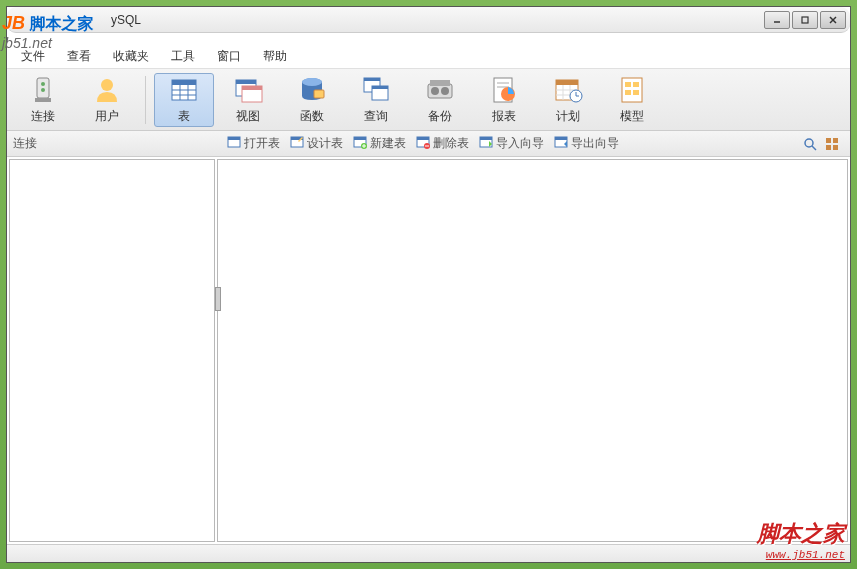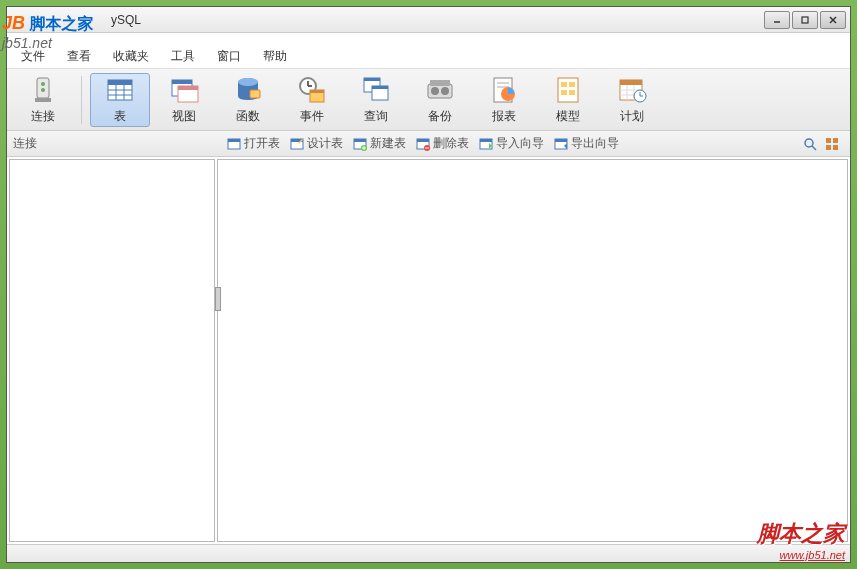--- a/index.html
+++ b/index.html
@@ -1,49 +1,49 @@
 <!DOCTYPE html>
 <html><head>
 <meta charset="utf-8">
 <style>
 * { margin: 0; padding: 0; box-sizing: border-box; font-family: "Microsoft YaHei", SimSun, sans-serif; }
 body { width: 857px; height: 569px; background: linear-gradient(to bottom, #7fb858 0%, #6aa847 100%); position: relative; overflow: hidden; }
 .window { position: absolute; top: 6px; left: 6px; right: 6px; bottom: 6px; background: #fff; border: 1px solid #555; display: flex; flex-direction: column; }
-.titlebar { height: 26px; background: linear-gradient(to bottom, #f8f8f8, #e8e8e8); display: flex; align-items: center; justify-content: space-between; padding: 0 4px; border-bottom: 1px solid #ccc; }
+.titlebar { height: 26px; background: linear-gradient(to bottom, #f8f8f8, #e8e8e8); display: flex; align-items: center; justify-content: space-between; padding: 0 4px; border-bottom: 1px solid #ccc; border-radius: 9px; }
 .titlebar .title-wrap { display: flex; align-items: center; gap: 4px; padding-left: 100px; }
 .titlebar .title { font-size: 12px; color: #333; }
 .win-controls { display: flex; gap: 2px; }
 .win-btn { width: 26px; height: 18px; background: linear-gradient(to bottom, #f0f0f0, #d0d0d0); border: 1px solid #888; border-radius: 2px; display: flex; align-items: center; justify-content: center; font-size: 10px; cursor: pointer; }
 .win-btn.close { background: linear-gradient(to bottom, #e8e8e8, #c8c8c8); }
 .menubar { height: 36px; background: #fff; display: flex; align-items: flex-end; padding: 0 4px; gap: 2px; font-size: 12px; border-bottom: 1px solid #e0e0e0; }
 .menu-item { padding: 3px 10px; cursor: pointer; color: #333; }
 .toolbar { height: 62px; background: linear-gradient(to bottom, #f5f5f5, #e8e8e8); border-bottom: 1px solid #ccc; display: flex; align-items: center; padding: 4px 6px; gap: 4px; }
 .tool-btn { width: 60px; height: 54px; display: flex; flex-direction: column; align-items: center; justify-content: center; gap: 2px; border-radius: 3px; cursor: pointer; font-size: 12px; color: #333; }
 .tool-btn.active { background: linear-gradient(to bottom, #d8e6f8, #bcd4f0); border: 1px solid #8aaad0; }
 .tool-btn .icon { width: 32px; height: 32px; display: flex; align-items: center; justify-content: center; }
 .tool-sep { width: 1px; height: 48px; background: #ccc; margin: 0 4px; }
 .sub-toolbar { height: 26px; background: linear-gradient(to bottom, #f5f5f5, #e8e8e8); border-bottom: 1px solid #ccc; display: flex; align-items: center; padding: 0 6px; font-size: 12px; color: #555; }
 .sub-left { width: 200px; }
 .sub-actions { display: flex; gap: 10px; flex: 1; padding-left: 14px; }
-.sub-action { display: flex; align-items: center; gap: 3px; cursor: pointer; color: #555; }
+.sub-action { display: flex; gap: 3px; cursor: pointer; color: #555; }
 .sub-action .sicon { width: 14px; height: 14px; }
 .sub-right { display: flex; gap: 6px; padding-right: 4px; }
 .sub-right-btn { width: 16px; height: 16px; cursor: pointer; display: flex; align-items: center; justify-content: center; }
 .main-area { flex: 1; display: flex; background: #fff; }
 .side-panel { width: 206px; border: 1px solid #b8b8b8; margin: 2px; background: #fff; }
 .content-panel { flex: 1; border: 1px solid #b8b8b8; margin: 2px 2px 2px 0; background: #fff; position: relative; }
 .splitter { position: absolute; left: 208px; top: 280px; width: 6px; height: 24px; background: #d0d0d0; border: 1px solid #999; z-index: 5; }
 .statusbar { height: 18px; background: linear-gradient(to bottom, #f5f5f5, #e8e8e8); border-top: 1px solid #ccc; }
 .watermark-tl { position: absolute; top: 13px; left: 2px; z-index: 100; pointer-events: none; }
 .watermark-tl .logo-main { font-size: 16px; font-weight: bold; color: #0066cc; }
 .watermark-tl .logo-jb { color: #ff6600; font-size: 18px; font-weight: bold; font-style: italic; }
 .watermark-tl .logo-sub { font-size: 14px; color: #666; font-style: italic; }
 .watermark-br { position: absolute; bottom: 8px; right: 12px; z-index: 100; text-align: right; pointer-events: none; }
 .watermark-br .wm-main { font-size: 22px; color: #cc2222; font-weight: bold; font-style: italic; font-family: "KaiTi", serif; text-shadow: 1px 1px 0 #fff; }
-.watermark-br .wm-url { font-size: 11px; color: #cc2222; font-style: italic; text-decoration: underline; }
+.watermark-br .wm-url { font-size: 11px; color: #cc2222; font-style: italic; text-decoration: underline; font-family: Liberation Mono, monospace; }
 svg { display: block; }
 </style>
 </head>
 <body>
 
 <div class="watermark-tl">
   <div><span class="logo-jb">JB</span> <span class="logo-main">脚本之家</span></div>
   <div class="logo-sub">jb51.net</div>
 </div>
 
@@ -86,20 +86,29 @@
       <div class="icon">
         <svg width="32" height="32">
             <rect x="10" y="4" width="12" height="20" rx="2" fill="#e8e8e8" stroke="#888"></rect>
             <circle cx="16" cy="10" r="2" fill="#6a6"></circle>
             <circle cx="16" cy="16" r="2" fill="#6a6"></circle>
             <rect x="8" y="24" width="16" height="4" fill="#999"></rect>
           </svg>
       </div>
       <span>连接</span>
     </div>
+    <div class="tool-btn">
+      <div class="icon">
+        <svg width="32" height="32">
+            <circle cx="16" cy="11" r="6" fill="#fc6"></circle>
+            <path d="M6 28 Q6 18 16 18 Q26 18 26 28 Z" fill="#fc6"></path>
+          </svg>
+      </div>
+      <span>用户</span>
+    </div>
     <div class="tool-sep"></div>
     <div class="tool-btn active">
       <div class="icon">
         <svg width="32" height="32">
             <rect x="4" y="6" width="24" height="20" fill="#fff" stroke="#4a7ab8"></rect>
             <rect x="4" y="6" width="24" height="5" fill="#4a7ab8"></rect>
             <line x1="12" y1="6" x2="12" y2="26" stroke="#4a7ab8"></line>
             <line x1="20" y1="6" x2="20" y2="26" stroke="#4a7ab8"></line>
             <line x1="4" y1="16" x2="28" y2="16" stroke="#4a7ab8"></line>
             <line x1="4" y1="21" x2="28" y2="21" stroke="#4a7ab8"></line>
@@ -125,32 +134,20 @@
             <path d="M6 8 L6 22 Q6 26 16 26 Q26 26 26 22 L26 8" fill="#4a7ab8"></path>
             <ellipse cx="16" cy="8" rx="10" ry="4" fill="#8ab4e8"></ellipse>
             <rect x="18" y="16" width="10" height="8" rx="1" fill="#fc6" stroke="#c84"></rect>
           </svg>
       </div>
       <span>函数</span>
     </div>
     <div class="tool-btn">
       <div class="icon">
         <svg width="32" height="32">
-            <circle cx="12" cy="12" r="8" fill="#fff" stroke="#888" stroke-width="2"></circle>
-            <line x1="12" y1="12" x2="12" y2="7" stroke="#333" stroke-width="1.5"></line>
-            <line x1="12" y1="12" x2="16" y2="12" stroke="#333" stroke-width="1.5"></line>
-            <rect x="14" y="16" width="14" height="12" fill="#fc6" stroke="#c84"></rect>
-            <rect x="14" y="16" width="14" height="3" fill="#c84"></rect>
-          </svg>
-      </div>
-      <span>事件</span>
-    </div>
-    <div class="tool-btn">
-      <div class="icon">
-        <svg width="32" height="32">
             <rect x="4" y="4" width="16" height="14" fill="#fff" stroke="#4a7ab8"></rect>
             <rect x="4" y="4" width="16" height="3" fill="#4a7ab8"></rect>
             <rect x="12" y="12" width="16" height="14" fill="#fff" stroke="#4a7ab8"></rect>
             <rect x="12" y="12" width="16" height="3" fill="#4a7ab8"></rect>
           </svg>
       </div>
       <span>查询</span>
     </div>
     <div class="tool-btn">
       <div class="icon">
@@ -167,49 +164,49 @@
       <div class="icon">
         <svg width="32" height="32">
             <rect x="6" y="4" width="18" height="24" fill="#fff" stroke="#888"></rect>
             <line x1="9" y1="9" x2="21" y2="9" stroke="#aaa"></line>
             <line x1="9" y1="13" x2="21" y2="13" stroke="#aaa"></line>
             <circle cx="20" cy="20" r="7" fill="#f84"></circle>
             <path d="M20 13 L20 20 L26 20 A7 7 0 0 0 20 13" fill="#4af"></path>
           </svg>
       </div>
       <span>报表</span>
-    </div>
-    <div class="tool-btn">
-      <div class="icon">
-        <svg width="32" height="32">
-            <rect x="6" y="4" width="20" height="24" fill="#fff" stroke="#c84"></rect>
-            <rect x="9" y="8" width="6" height="5" fill="#fc6"></rect>
-            <rect x="17" y="8" width="6" height="5" fill="#fc6"></rect>
-            <rect x="9" y="16" width="6" height="5" fill="#fc6"></rect>
-            <rect x="17" y="16" width="6" height="5" fill="#fc6"></rect>
-          </svg>
-      </div>
-      <span>模型</span>
     </div>
     <div class="tool-btn">
       <div class="icon">
         <svg width="32" height="32">
             <rect x="4" y="6" width="22" height="20" fill="#fff" stroke="#c84"></rect>
             <rect x="4" y="6" width="22" height="5" fill="#c84"></rect>
             <line x1="11" y1="11" x2="11" y2="26" stroke="#ddd"></line>
             <line x1="18" y1="11" x2="18" y2="26" stroke="#ddd"></line>
             <line x1="4" y1="16" x2="26" y2="16" stroke="#ddd"></line>
             <line x1="4" y1="21" x2="26" y2="21" stroke="#ddd"></line>
             <circle cx="24" cy="22" r="6" fill="#fff" stroke="#4a7ab8"></circle>
             <line x1="24" y1="22" x2="24" y2="18" stroke="#4a7ab8"></line>
             <line x1="24" y1="22" x2="27" y2="22" stroke="#4a7ab8"></line>
           </svg>
       </div>
       <span>计划</span>
     </div>
+    <div class="tool-btn">
+      <div class="icon">
+        <svg width="32" height="32">
+            <rect x="6" y="4" width="20" height="24" fill="#fff" stroke="#c84"></rect>
+            <rect x="9" y="8" width="6" height="5" fill="#fc6"></rect>
+            <rect x="17" y="8" width="6" height="5" fill="#fc6"></rect>
+            <rect x="9" y="16" width="6" height="5" fill="#fc6"></rect>
+            <rect x="17" y="16" width="6" height="5" fill="#fc6"></rect>
+          </svg>
+      </div>
+      <span>模型</span>
+    </div>
   </div>
 
   <div class="sub-toolbar">
     <div class="sub-left">连接</div>
     <div class="sub-actions">
       <div class="sub-action">
         <svg class="sicon" width="14" height="14">
             <rect x="1" y="2" width="12" height="10" fill="#fff" stroke="#4a7ab8"></rect>
             <rect x="1" y="2" width="12" height="3" fill="#4a7ab8"></rect>
           </svg>

